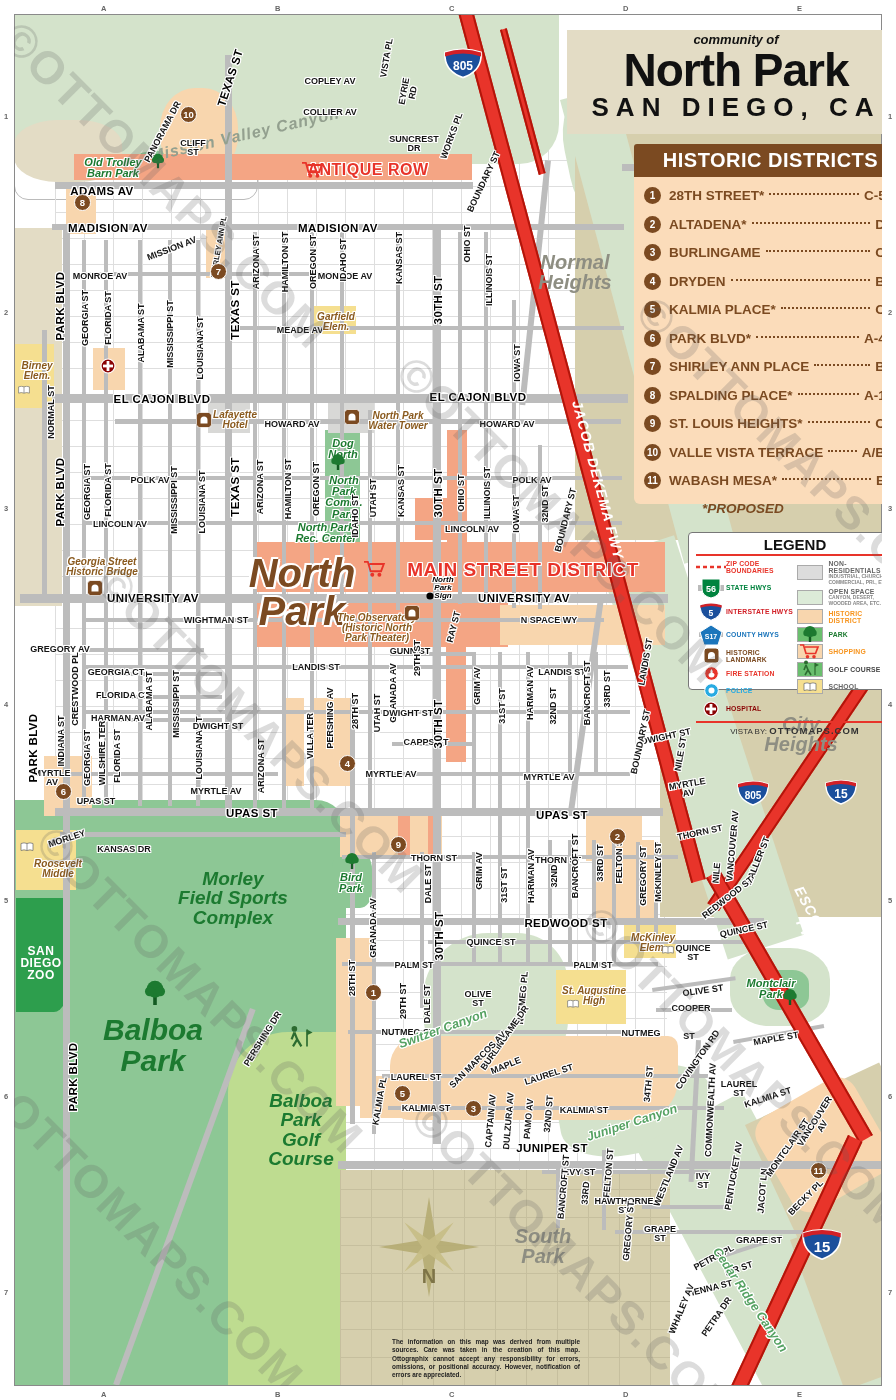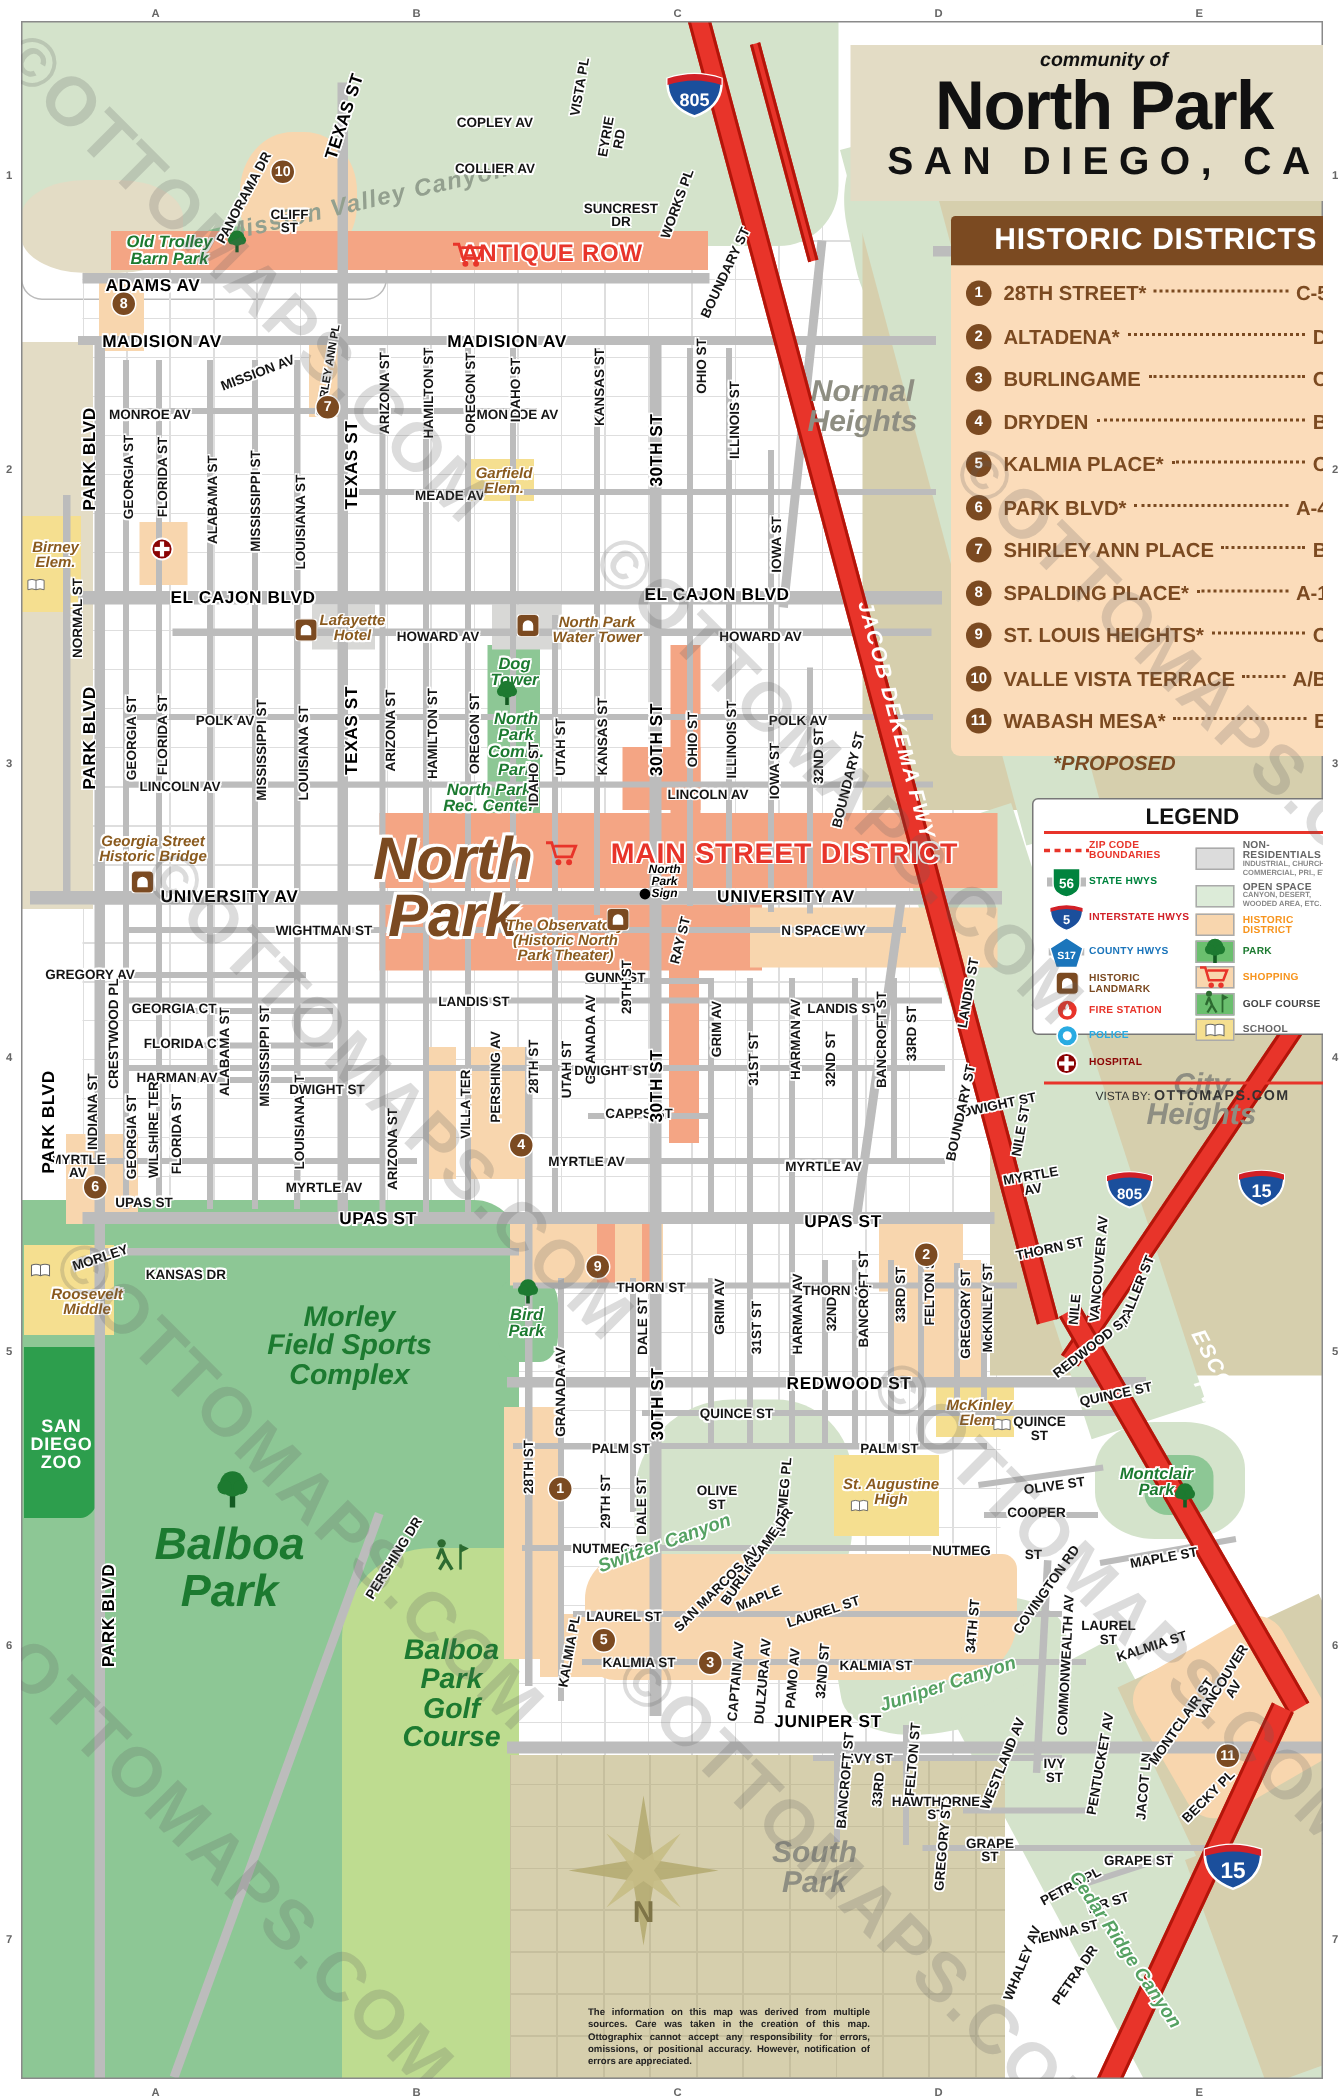--- a/index.html
+++ b/index.html
@@ -547,21 +547,21 @@
         <span class="lb s" style="left: 38px; top: 398px; transform: translate(-50%, -50%) rotate(-90deg);">NORMAL ST</span>
         <span class="lb sb" style="left: 148px; top: 386px; transform: translate(-50%, -50%);">EL CAJON BLVD</span>
         <span class="lb sb" style="left: 464px; top: 384px; transform: translate(-50%, -50%);">EL CAJON BLVD</span>
         <span class="lb br" style="left: 221px; top: 406px; transform: translate(-50%, -50%);">Lafayette
 Hotel</span>
         <span class="lb s" style="left: 278px; top: 411px; transform: translate(-50%, -50%);">HOWARD AV</span>
         <span class="lb s" style="left: 493px; top: 411px; transform: translate(-50%, -50%);">HOWARD AV</span>
         <span class="lb br" style="left: 384px; top: 407px; transform: translate(-50%, -50%);">North Park
 Water Tower</span>
         <span class="lb p" style="left: 329px; top: 435px; transform: translate(-50%, -50%);">Dog
-Tower</span>
+North</span>
         <span class="lb p" style="left: 330px; top: 483px; transform: translate(-50%, -50%);">North
 Park
 Comm.
 Park</span>
         <span class="lb p" style="left: 312px; top: 519px; transform: translate(-50%, -50%);">North Park
 Rec. Center</span>
         <span class="lb sb" style="left: 47px; top: 478px; transform: translate(-50%, -50%) rotate(-90deg);">PARK BLVD</span>
         <span class="lb s" style="left: 74px; top: 478px; transform: translate(-50%, -50%) rotate(-90deg);">GEORGIA ST</span>
         <span class="lb s" style="left: 95px; top: 476px; transform: translate(-50%, -50%) rotate(-90deg);">FLORIDA ST</span>
         <span class="lb s" style="left: 136px; top: 467px; transform: translate(-50%, -50%);">POLK AV</span>

